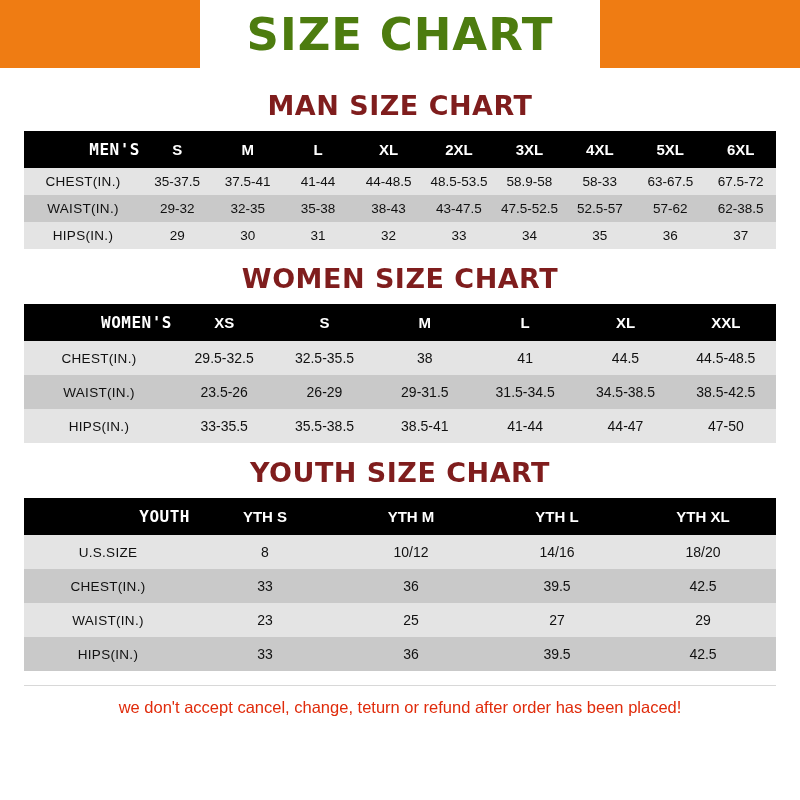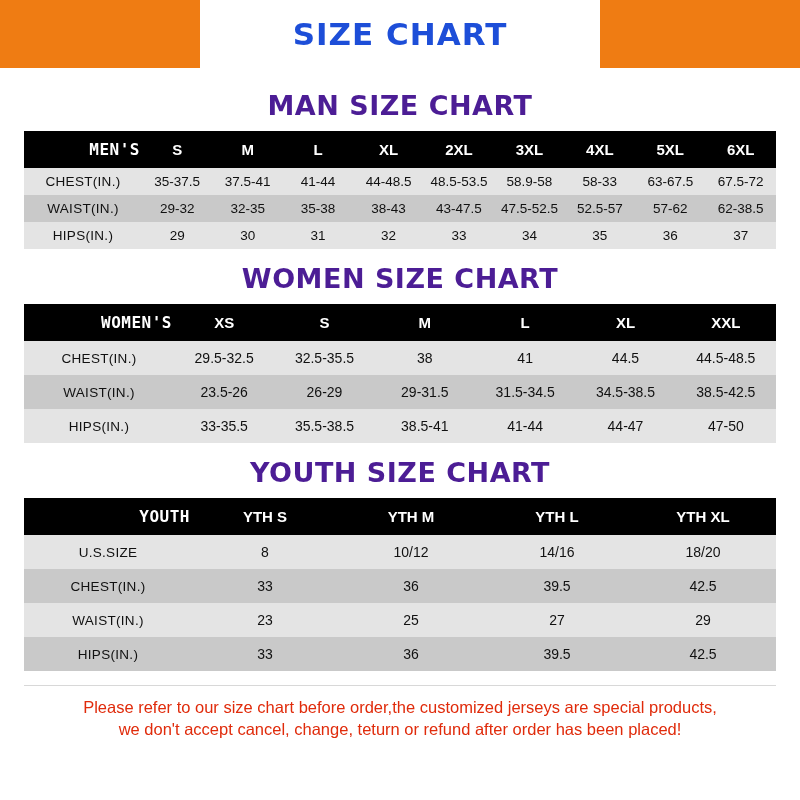--- a/index.html
+++ b/index.html
@@ -34,39 +34,39 @@
     width: 200px;
     background: #ef7c13;
   }
   .banner .side.left { left: 0; }
   .banner .side.right { right: 0; }
   .banner-title {
     position: relative;
     z-index: 2;
     font-family: "DejaVu Sans", sans-serif;
     font-weight: bold;
-    font-size: 31px;
+    font-size: 45px;
     letter-spacing: 1px;
-    color: #1d4ed8;
+    color: #4d7c0f;
     padding: 0 18px;
     background: #fff;
   }
   
   .content {
     flex: 1;
     padding: 8px 24px 0 24px;
   }
   .section-title {
     text-align: center;
     font-family: "DejaVu Sans", sans-serif;
     font-weight: bold;
     font-size: 27px;
     letter-spacing: 0.5px;
     margin: 14px 0 10px 0;
-    color: #4c1d95;
+    color: #7f1d1d;
   }
   table.size-table {
     width: 100%;
     border-collapse: collapse;
     table-layout: fixed;
   }
   table.size-table th,
   table.size-table td {
     text-align: center;
     font-size: 13.5px;
@@ -269,18 +269,17 @@
           <td class="rowlabel">HIPS(IN.)</td>
           <td>33</td>
           <td>36</td>
           <td>39.5</td>
           <td>42.5</td>
         </tr>
       </tbody>
     </table>
 
     <div class="note">
-      <div>Please refer to our size chart before order,the customized jerseys are special products,</div>
       <div>we don't accept cancel, change, teturn or refund after order has been placed!</div>
     </div>
 
   </div>
 </div>
 
 </body></html>

